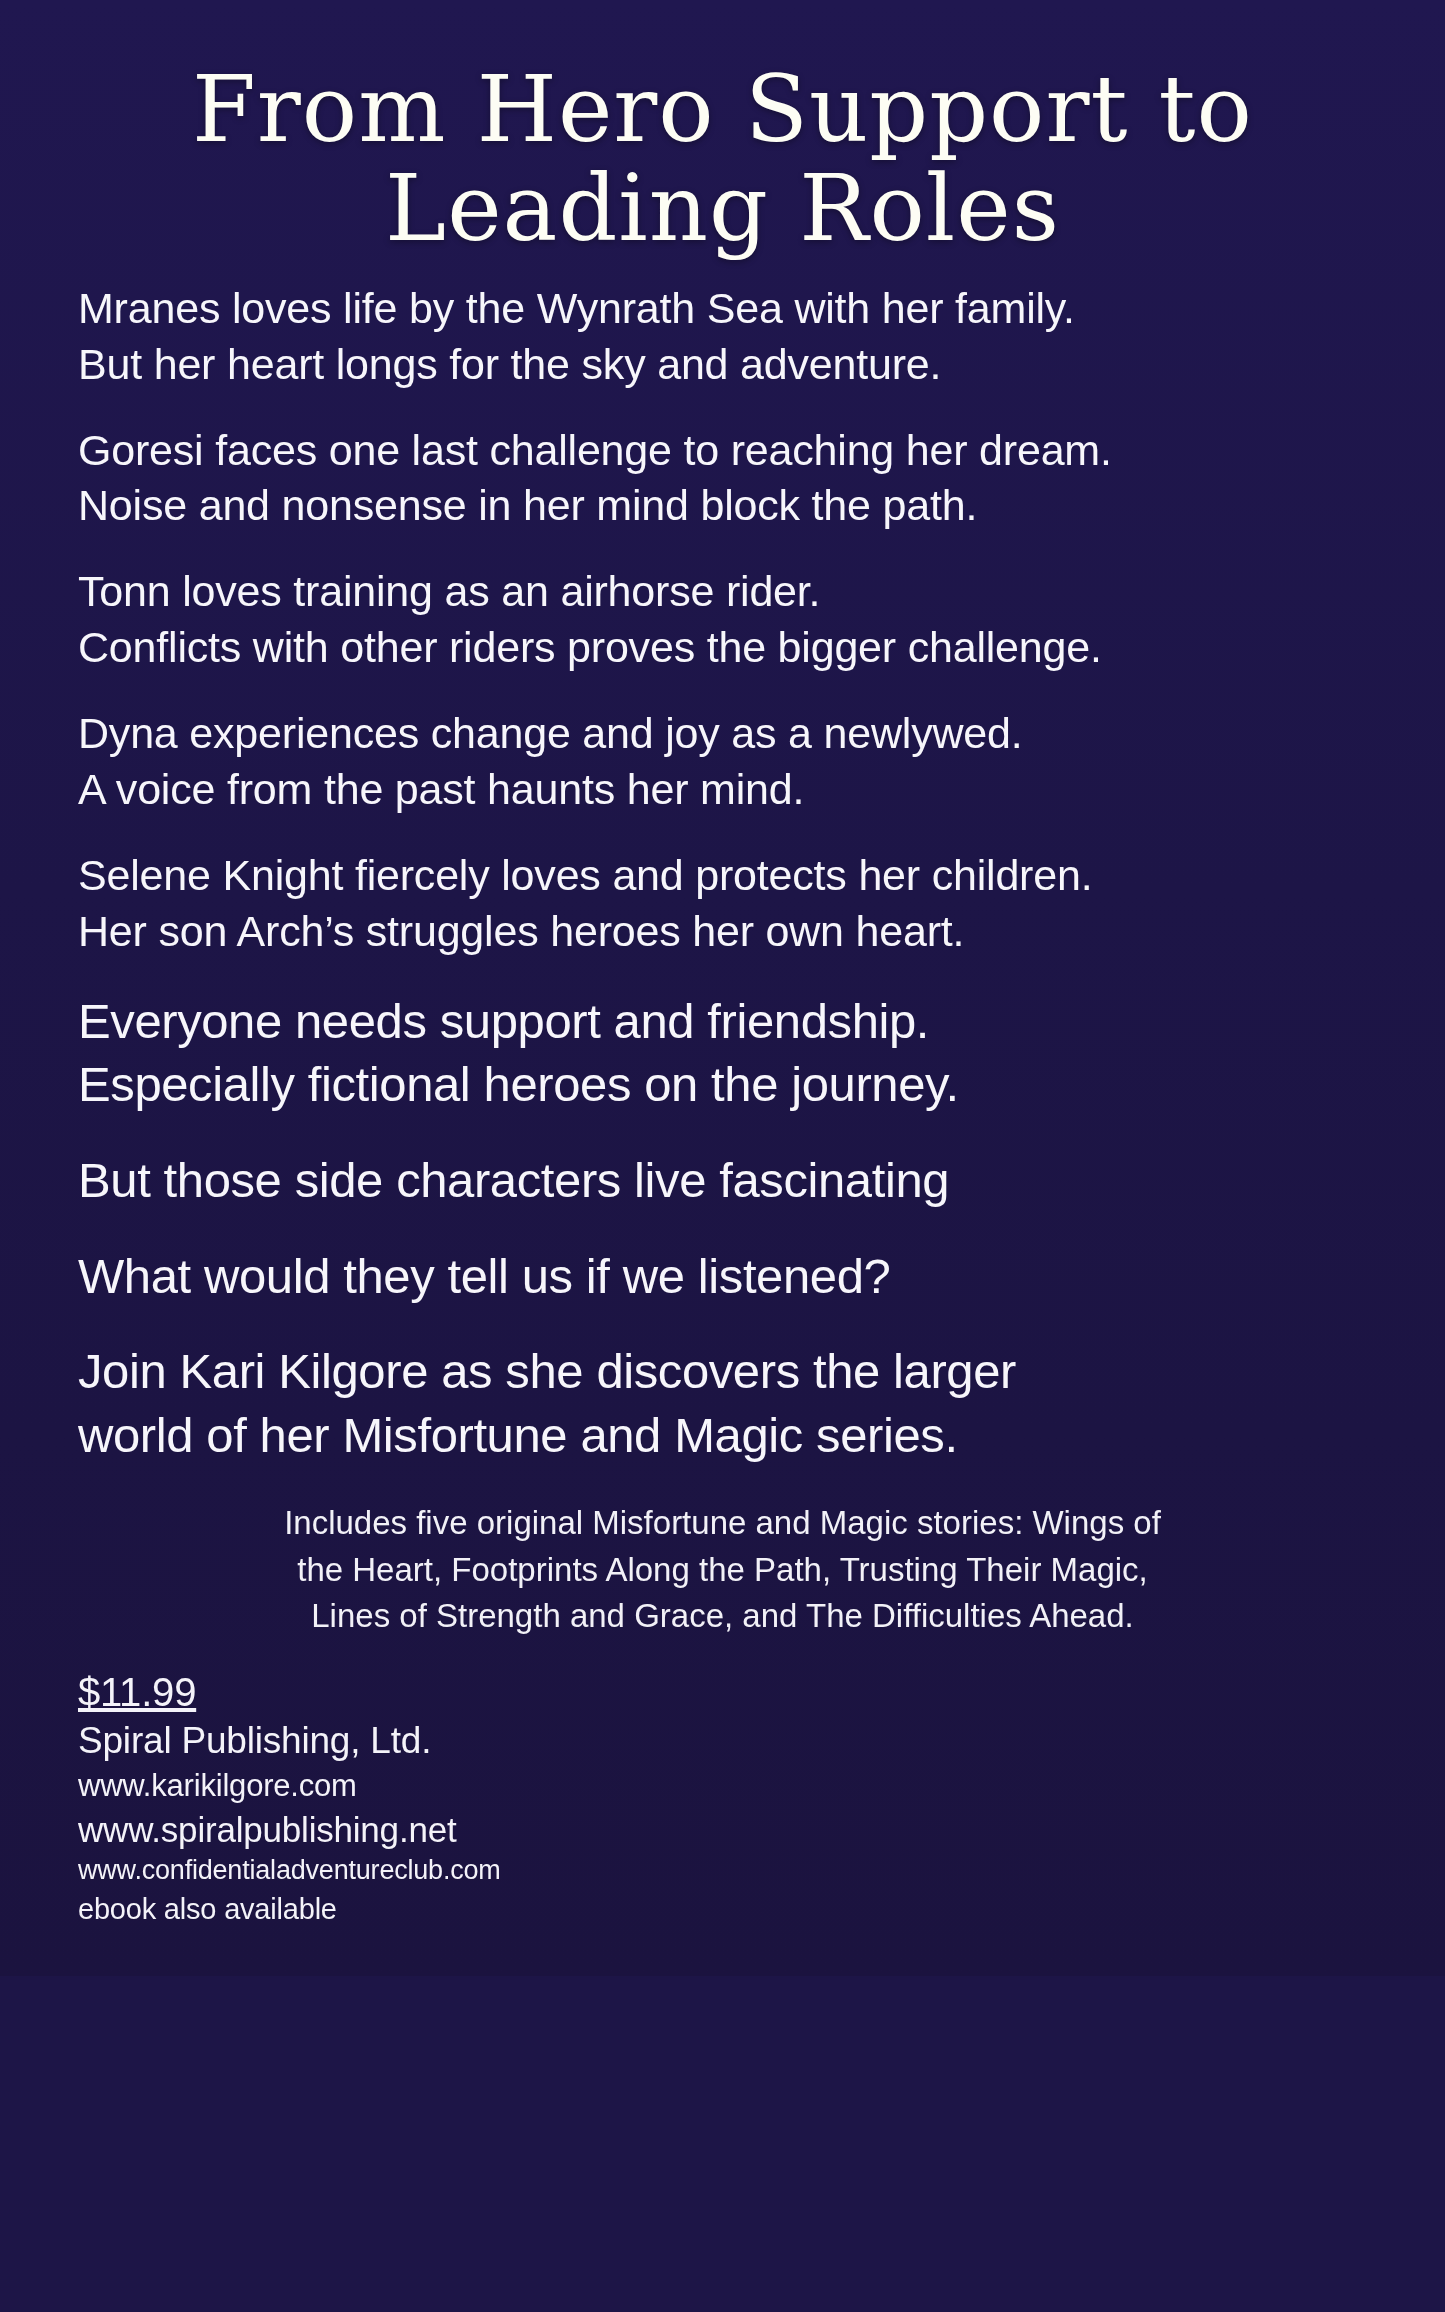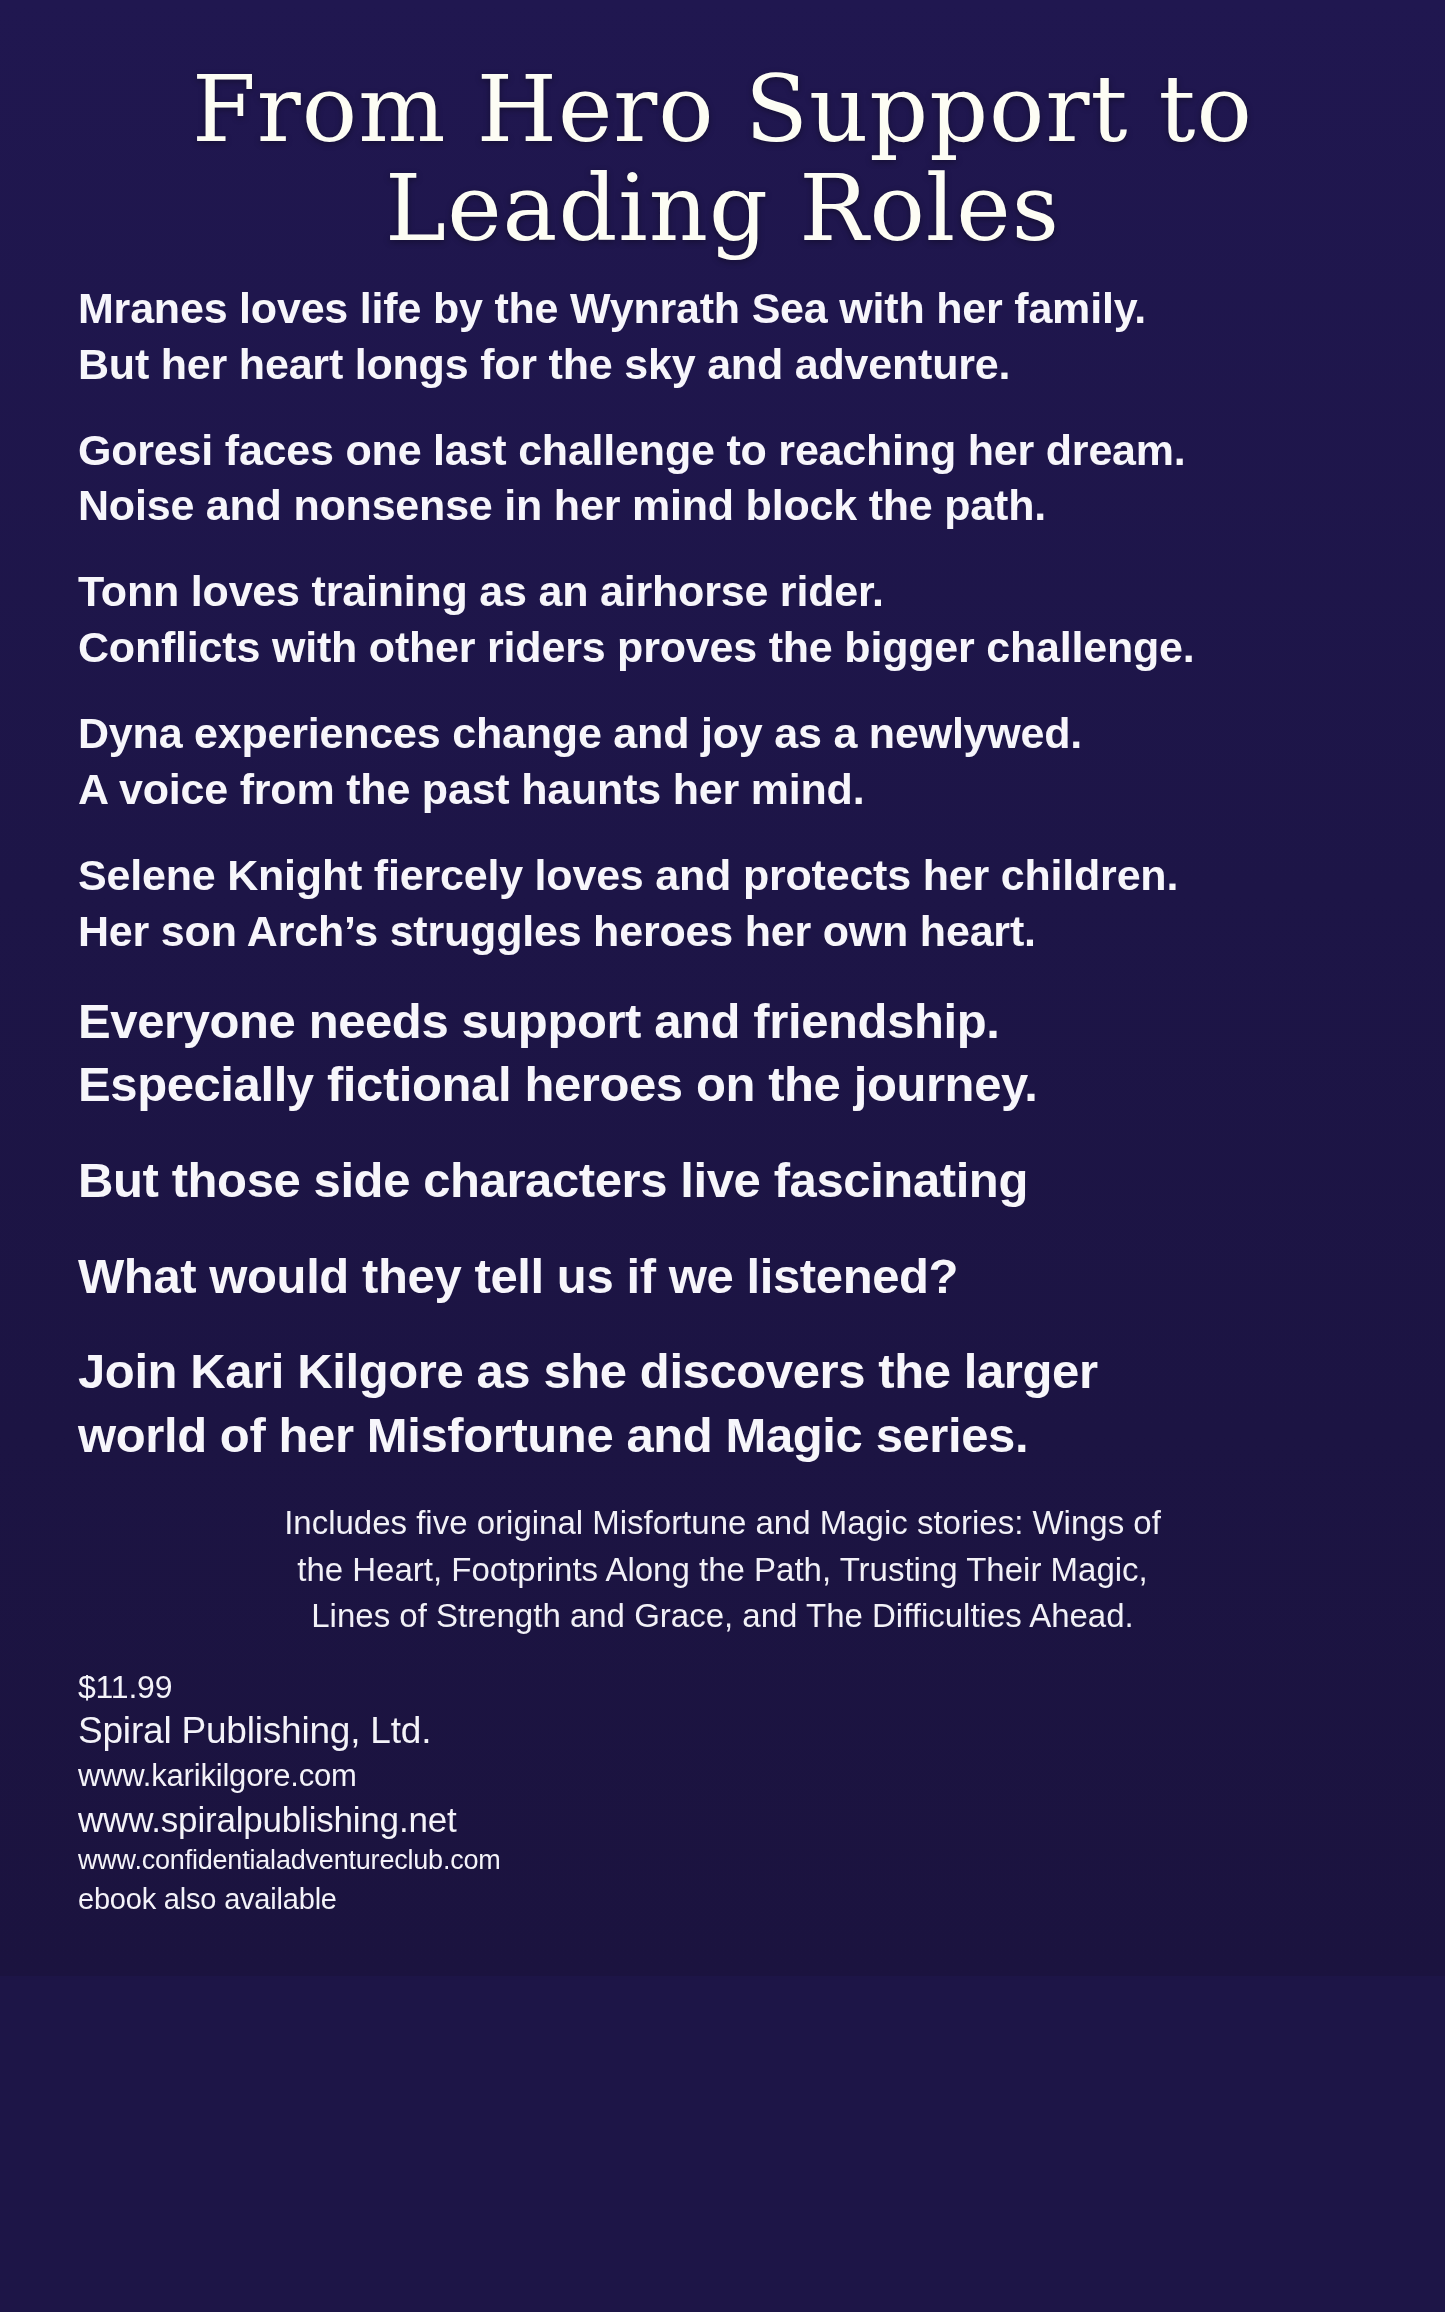--- a/index.html
+++ b/index.html
@@ -38,21 +38,21 @@
     display: block;
   }
   .blurb {
     margin: 0 0 10px 0;
   }
   .para {
     font-size: 43px;
     line-height: 1.30;
     color: #f7f6fb;
     margin: 0 0 30px 0;
-    font-weight: 700;
+    font-weight: 400;
     letter-spacing: -0.2px;
   }
   .para .l {
     display: block;
     white-space: nowrap;
   }
   .para.big {
     font-size: 49px;
     line-height: 1.30;
     margin-bottom: 32px;
@@ -71,22 +71,23 @@
   }
   .footer {
     margin-top: 18px;
   }
   .footer div {
     color: #f4f3f9;
     font-weight: 300;
     letter-spacing: -0.2px;
   }
   .f-price {
-    font-size: 32px;
+    font-size: 40px;
     line-height: 1.22;
+    text-decoration: underline;
   }
   .f-pub {
     font-size: 37px;
     line-height: 1.30;
   }
   .f-site1 {
     font-size: 31px;
     line-height: 1.34;
   }
   .f-site2 {

